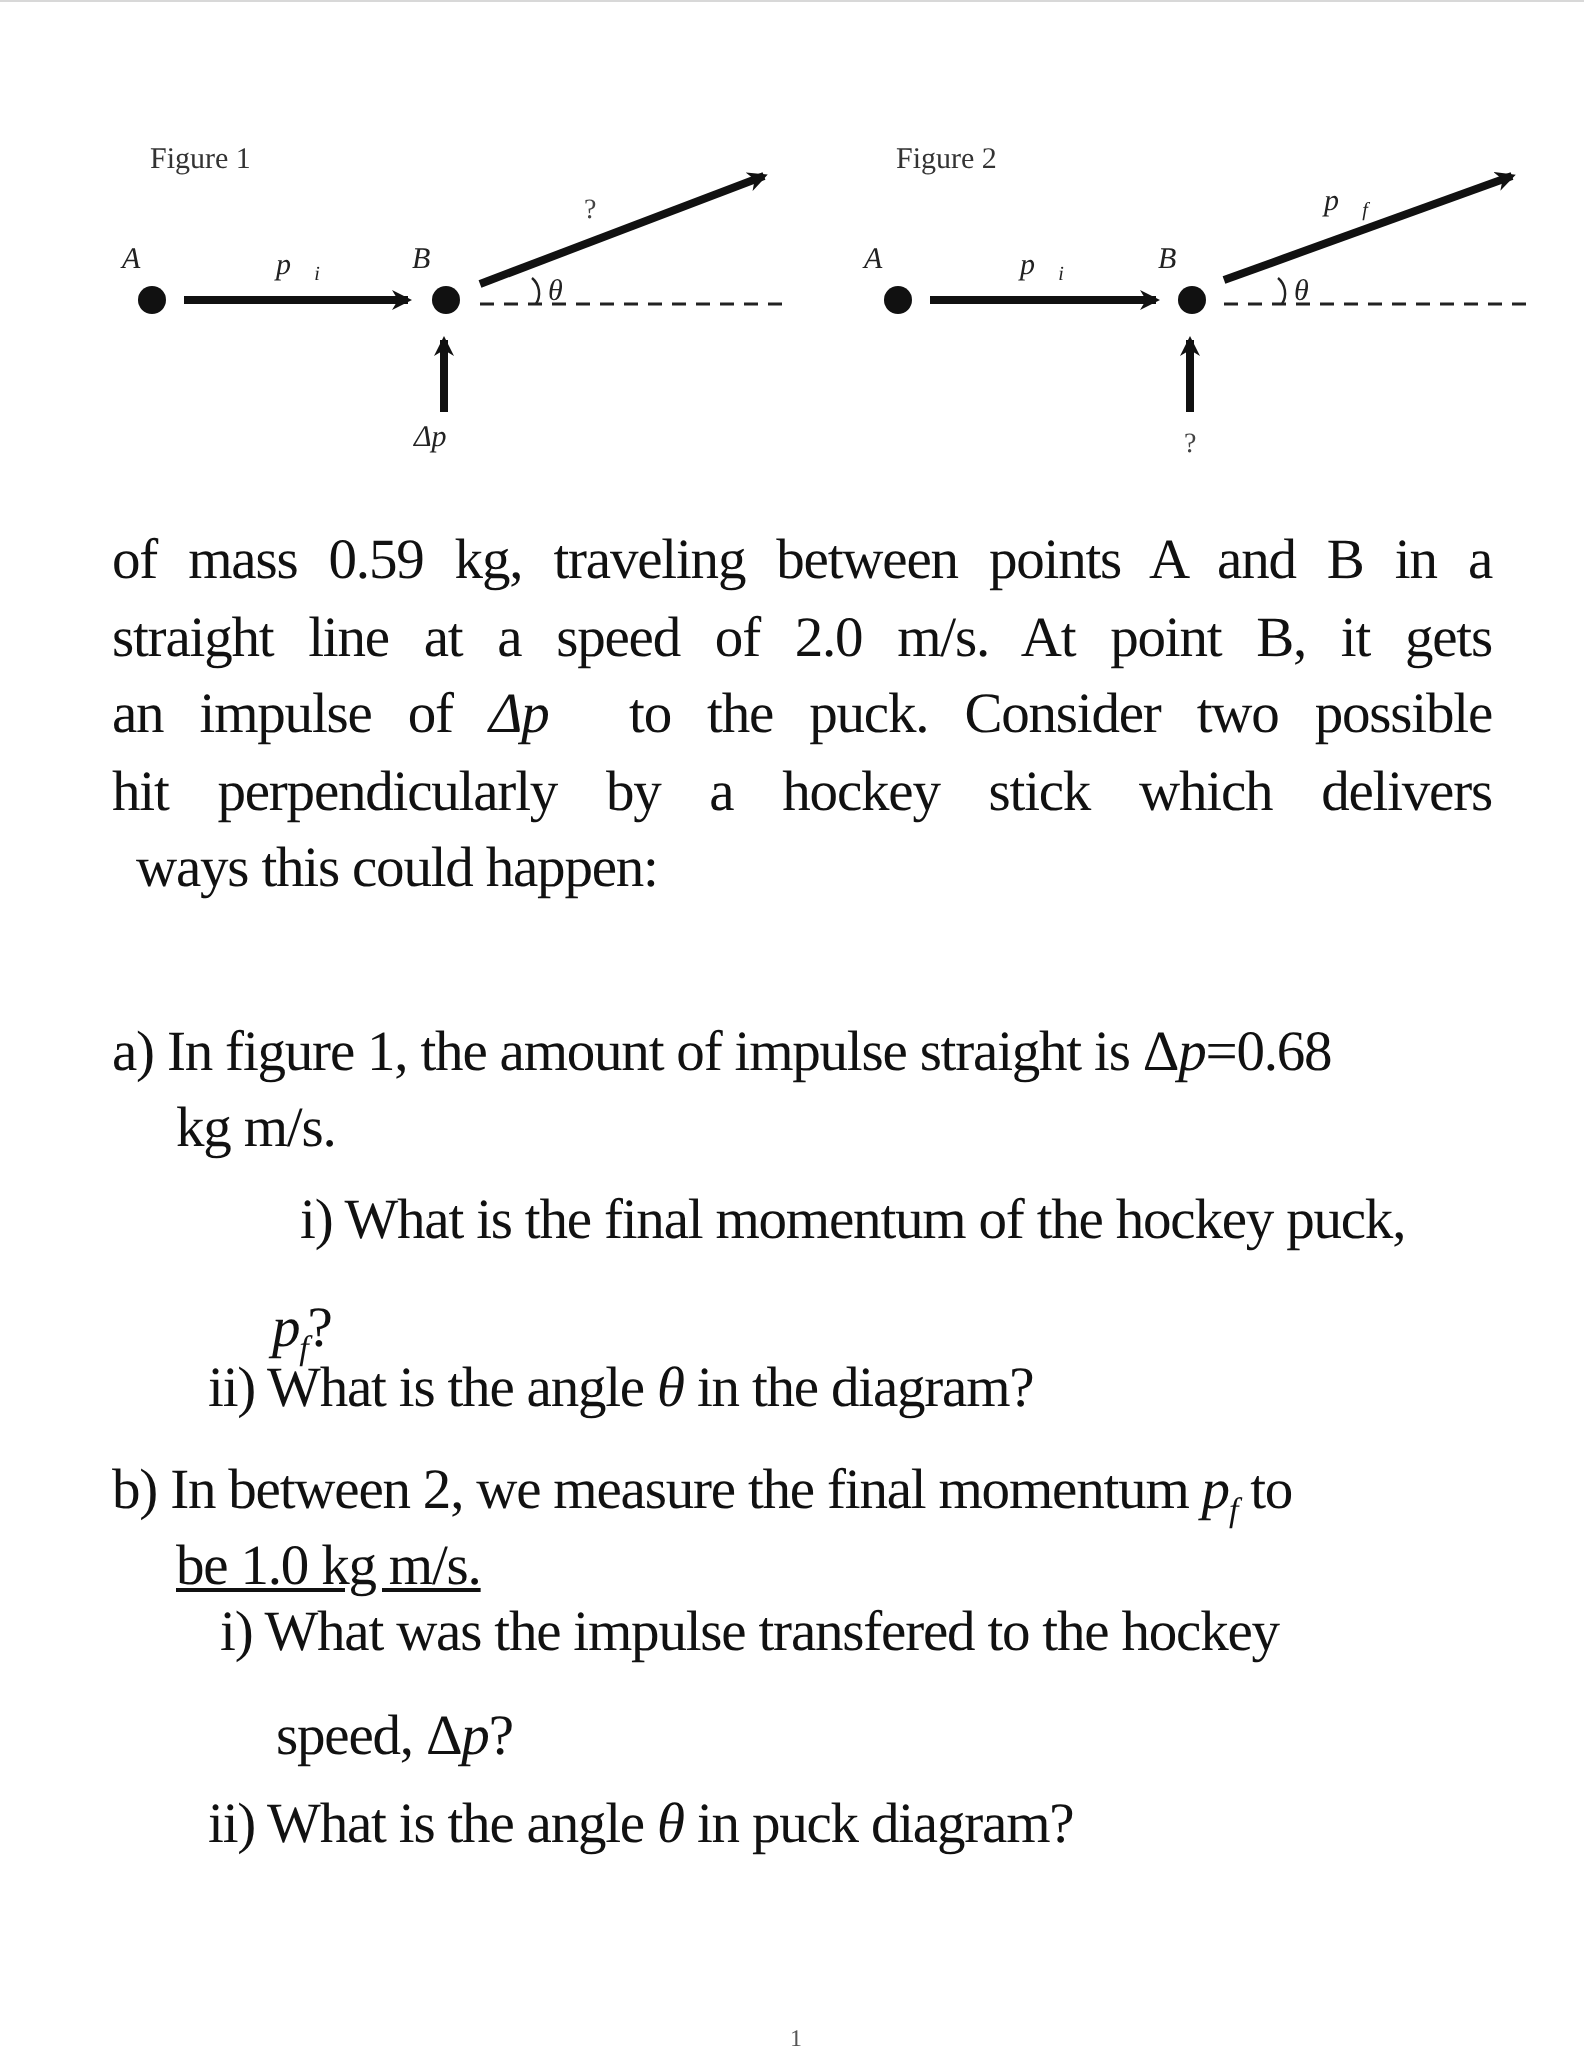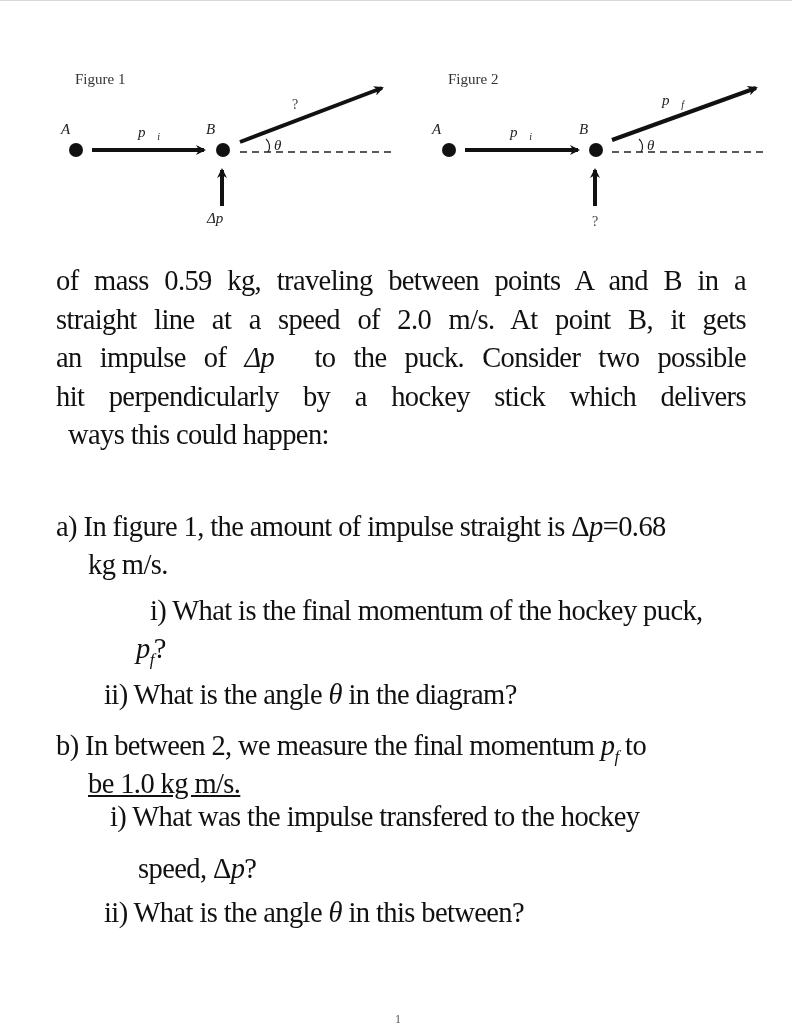--- a/index.html
+++ b/index.html
@@ -77,21 +77,21 @@
 <div class="item" style="left:56px; top:508px;">
   <span>a)</span>
   <span>In figure 1, the amount of impulse straight is Δ</span><i class="m">p</i><span>=0.68</span>
 </div>
 <div class="item" style="left:88px; top:546px;">kg m/s.</div>
 
 <div class="item" style="left:110px; top:592px;margin-left:40px;">
   <span>i)</span>
   <span>What is the final momentum of the hockey puck,</span>
 </div>
-<div class="item" style="left:136px; top:630px;text-align:right;">
+<div class="item" style="left:136px; top:646px;text-align:right;">
   <i class="m">p</i><sub style="font-size:17px;"><i class="m">f</i></sub><span>?</span>
 </div>
 <div class="item" style="left:104px; top:676px;text-align:right;">
   <span>ii)</span>
   <span>What is the angle </span><i class="m">θ</i><span> in the diagram?</span>
 </div>
 
 <div class="item" style="left:56px; top:727px;">
   <span>b)</span>
   <span>In between 2, we measure the final momentum </span><i class="m">p</i><sub style="font-size:17px;"><i class="m">f</i></sub><span> to</span>
@@ -100,16 +100,16 @@
 
 <div class="item" style="left:110px; top:798px;font-family:Liberation Serif, serif;">
   <span>i)</span>
   <span>What was the impulse transfered to the hockey</span>
 </div>
 <div class="item" style="left:138px; top:850px;">
   <span>speed, Δ</span><i class="m">p</i><span>?</span>
 </div>
 <div class="item" style="left:104px; top:894px;">
   <span>ii)</span>
-  <span>What is the angle </span><i class="m">θ</i><span> in this between?</span>
+  <span>What is the angle </span><i class="m">θ</i><span> in puck diagram?</span>
 </div>
 
 <div class="pagenum">1</div>
 
 </body></html>

